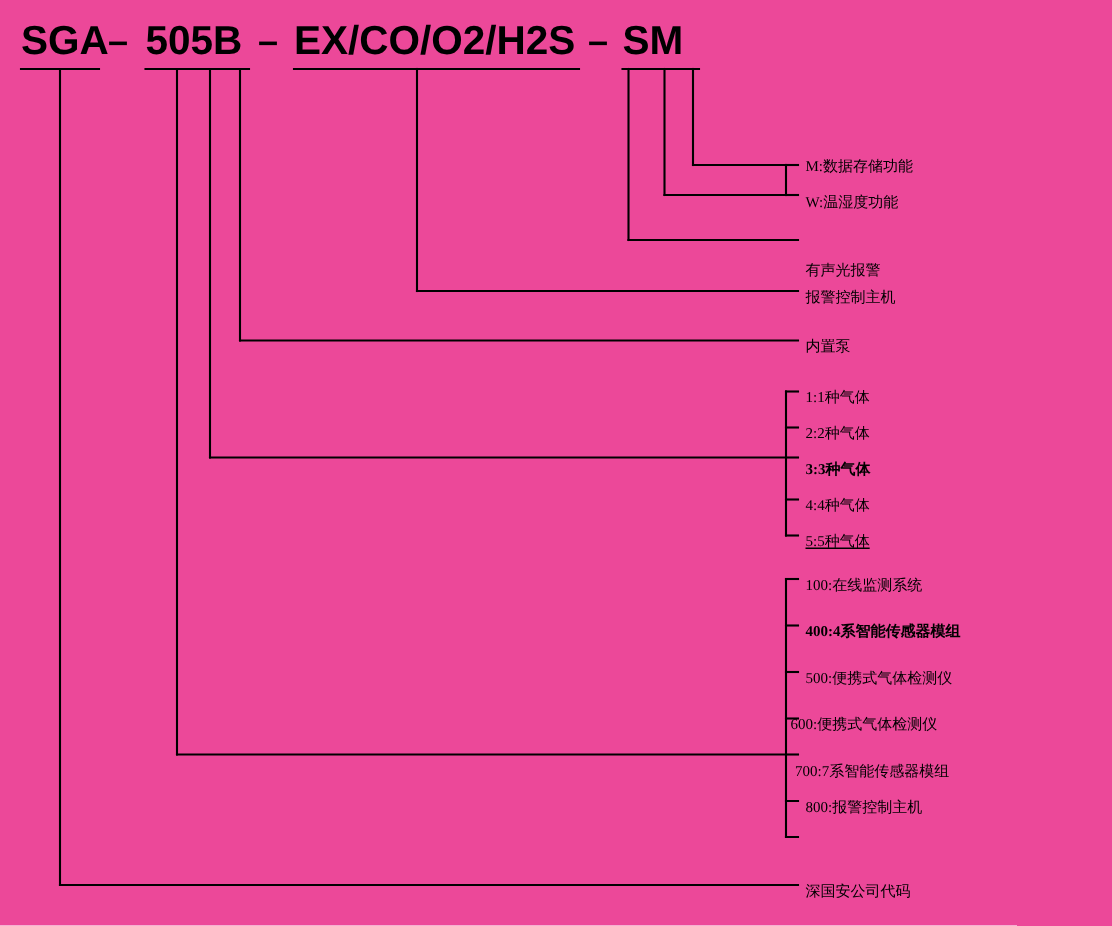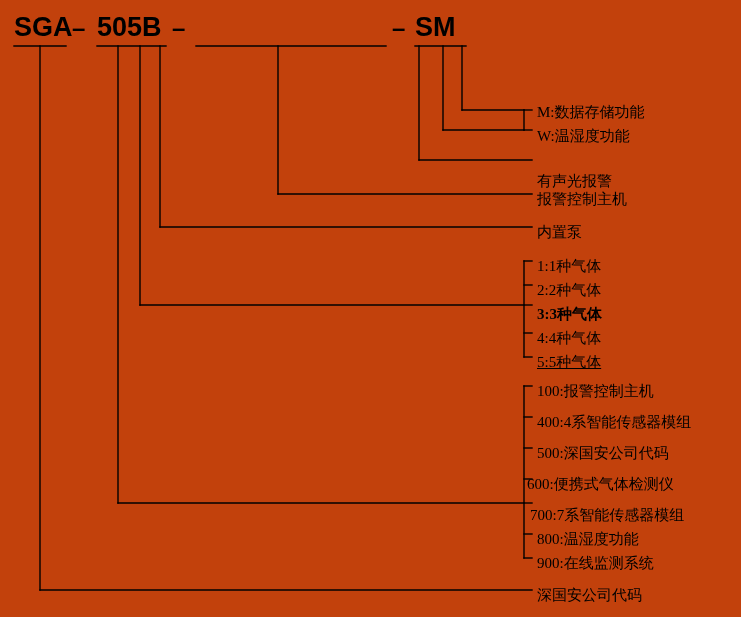--- a/index.html
+++ b/index.html
@@ -9,21 +9,21 @@
   }
   body {
     font-family: "Liberation Sans", sans-serif;
     color: #000000;
   }
   #diagram {
     position: relative;
     width: 741px;
     height: 617px;
     overflow: hidden;
-    background: #c2410c;
+    background: #ec4899;
   }
   #diagram svg.lines {
     position: absolute;
     left: 0;
     top: 0;
     width: 741px;
     height: 617px;
     pointer-events: none;
   }
   .code-part {
@@ -40,21 +40,21 @@
     position: absolute;
     font-family: "Liberation Sans", sans-serif;
     font-weight: bold;
     font-size: 24px;
     line-height: 28px;
     color: #000000;
   }
   .label {
     position: absolute;
     font-family: "Liberation Serif", serif;
-    font-size: 15px;
+    font-size: 10px;
     line-height: 18px;
     white-space: nowrap;
     color: #000000;
   }
 </style>
 </head>
 <body>
 
 <div id="diagram">
 
@@ -105,35 +105,35 @@
 
       <line x1="40" y1="46" x2="40" y2="590"></line>
       <line x1="40" y1="590" x2="532" y2="590"></line>
     </g>
   </svg>
 
   <div class="code-part" style="left:14px; top:12px;">SGA</div>
   <div class="dash" style="left:72px; top:14px;">–</div>
   <div class="code-part" style="left:97px; top:12px;">505B</div>
   <div class="dash" style="left:172px; top:14px;">–</div>
+  <div class="code-part" style="left:196px; top:12px;">EX/CO/O2/H2S</div>
   <div class="dash" style="left:392px; top:14px;">–</div>
   <div class="code-part" style="left:415px; top:12px;">SM</div>
 
   <div class="label" style="left:537px; top:103px;">M:数据存储功能</div>
   <div class="label" style="left:537px; top:127px;">W:温湿度功能</div>
   <div class="label" style="left:537px; top:172px;">有声光报警</div>
   <div class="label" style="left:537px; top:190px;">报警控制主机</div>
   <div class="label" style="left:537px; top:223px;">内置泵</div>
   <div class="label" style="left:537px; top:257px;">1:1种气体</div>
   <div class="label" style="left:537px; top:281px;text-align:right;">2:2种气体</div>
   <div class="label" style="left:537px; top:305px;font-weight:bold;">3:3种气体</div>
   <div class="label" style="left:537px; top:329px;">4:4种气体</div>
   <div class="label" style="left:537px; top:353px;text-decoration:underline;">5:5种气体</div>
-  <div class="label" style="left:537px; top:382px;">100:报警控制主机</div>
-  <div class="label" style="left:537px; top:413px;">400:4系智能传感器模组</div>
-  <div class="label" style="left:537px; top:444px;">500:深国安公司代码</div>
+  <div class="label" style="left:537px; top:382px;">100:在线监测系统</div>
+  <div class="label" style="left:537px; top:413px;font-weight:bold;">400:4系智能传感器模组</div>
+  <div class="label" style="left:537px; top:444px;">500:便携式气体检测仪</div>
   <div class="label" style="left:527px; top:475px;">600:便携式气体检测仪</div>
   <div class="label" style="left:530px; top:506px;">700:7系智能传感器模组</div>
-  <div class="label" style="left:537px; top:530px;">800:温湿度功能</div>
-  <div class="label" style="left:537px; top:554px;">900:在线监测系统</div>
+  <div class="label" style="left:537px; top:530px;">800:报警控制主机</div>
   <div class="label" style="left:537px; top:586px;">深国安公司代码</div>
 
 </div>
 
 </body></html>

